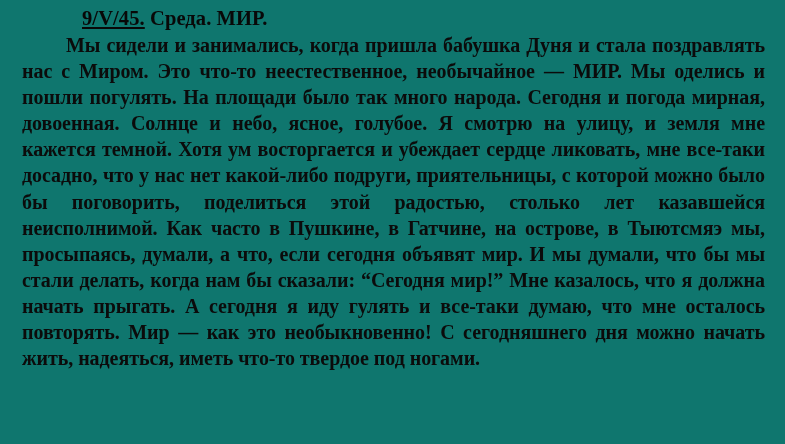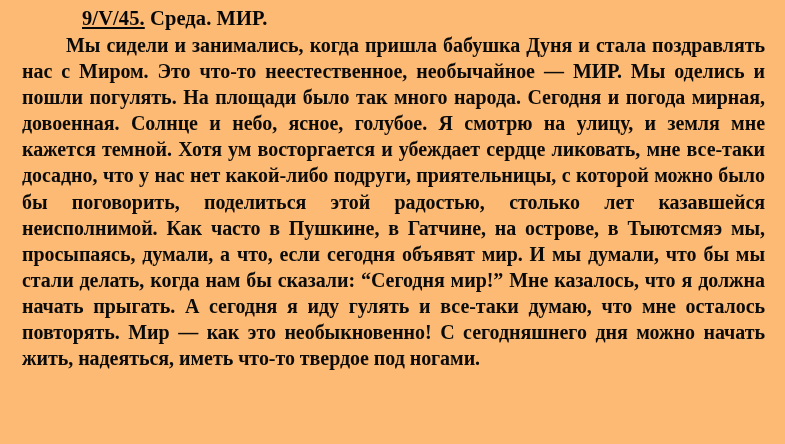--- a/index.html
+++ b/index.html
@@ -11,21 +11,21 @@
     width: 785px;
     height: 444px;
     overflow: hidden;
     font-family: "Liberation Serif", serif;
     color: #0a0a0a;
   }
   #page {
     position: relative;
     width: 785px;
     height: 444px;
-    background: #fdba74;
+    background: #0f766e;
     box-sizing: border-box;
     padding: 6px 18px 0 22px;
   }
   .doc-heading {
     font-family: "Liberation Serif", serif;
     font-size: 20.5px;
     font-weight: bold;
     line-height: 1.22;
     margin: 0 0 1px 0;
     padding-left: 60px;

